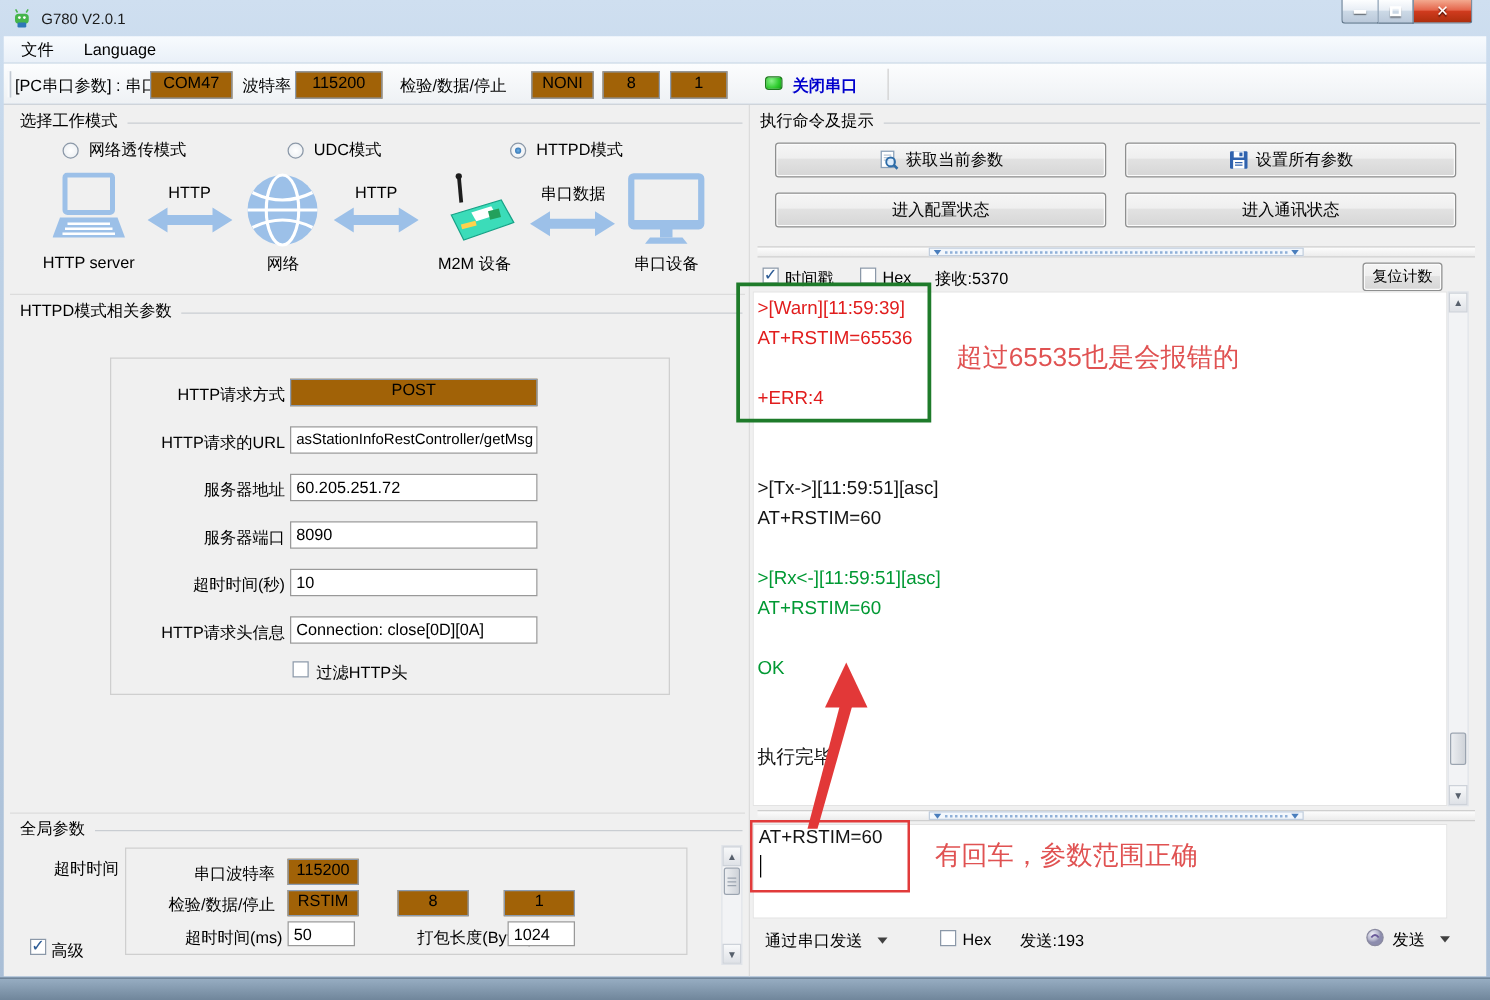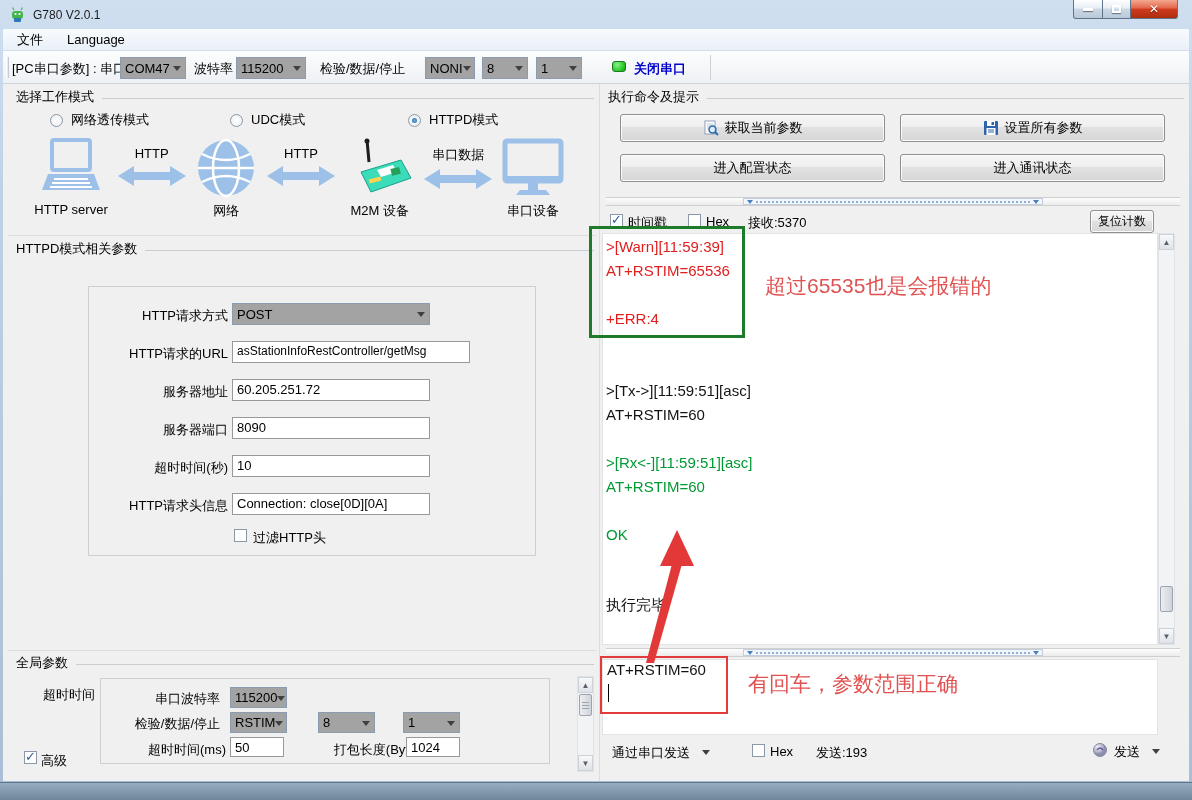--- a/index.html
+++ b/index.html
@@ -38,23 +38,23 @@
     background:linear-gradient(#fcfdfe,#eef1f4); border-bottom:1px solid #cfd4da; }
   .tgrip { left:6px; top:57px; width:3px; height:21px;
     border-left:1px solid #ffffff; border-right:1px solid #c2c9d2; background:#e4e9ef; }
   .content-bg { top:84px; left:3px; width:1186px; height:697px; background:#f0f0f0; }
   .vdivider { top:84px; left:599px; width:1px; height:697px; background:#dcdcdc; }
   .bottom-frame { top:782px; left:0; width:1192px; height:18px;
     border-top:1px solid #5f7488; background:linear-gradient(#97adc2,#70869b); }
 
   
   .lbl { position:absolute; font-size:13px; white-space:nowrap; }
-  .combo { position:absolute; height:22px; background:#a3a3a3; border:1px solid #8b9bb0;
+  .combo { position:absolute; height:22px; background:#a16207; border:1px solid #8b9bb0;
     display:flex; align-items:center; padding:0 4px; font-size:13px;
-    white-space:nowrap; overflow:hidden; }
+    white-space:nowrap; overflow:hidden;flex-direction:column; }
   .combo .arr { margin-left:auto; flex:none; width:0; height:0;
     border:4px solid transparent; border-top:5px solid #404040; margin-top:5px; }
   .tinput { position:absolute; background:#fff; border:1px solid #999;
     font-size:13px; padding:2px 4px; white-space:nowrap; overflow:hidden; }
   .hdr { position:absolute; display:flex; align-items:center; font-size:13px; }
   .hdr .ln { flex:1; height:1px; background:#c9cdd2; margin-left:8px; margin-top:3px; }
   .hline { position:absolute; height:1px; background:#dcdcdc; }
   .gbox { position:absolute; border:1px solid #cfcfcf; }
   .btn7 { position:absolute; display:flex; align-items:center; justify-content:center; gap:6px;
     font-size:13px; border:1px solid #8e8f8f; border-radius:3px;
@@ -263,21 +263,21 @@
 </div>
 <div class="gbox" style="left:88px;top:286px;width:448px;height:270px;"></div>
 
 <div class="flabel" style="left:92px;top:307px;">HTTP请求方式</div>
 <div class="combo" style="left:232px;top:303px;width:198px;">
   <span>POST</span>
     <span class="arr"></span>
 </div>
 
 <div class="flabel" style="left:92px;top:345px;">HTTP请求的URL</div>
-<div class="tinput" style="left:232px;top:341px;width:238px;height:22px;font-size:12px;">asStationInfoRestController/getMsg</div>
+<div class="tinput" style="left:232px;top:341px;width:198px;height:22px;font-size:12px;">asStationInfoRestController/getMsg</div>
 
 <div class="flabel" style="left:92px;top:383px;">服务器地址</div>
 <div class="tinput" style="left:232px;top:379px;width:198px;height:22px;">60.205.251.72</div>
 
 <div class="flabel" style="left:92px;top:421px;">服务器端口</div>
 <div class="tinput" style="left:232px;top:417px;width:198px;height:22px;">8090</div>
 
 <div class="flabel" style="left:92px;top:459px;">超时时间(秒)</div>
 <div class="tinput" style="left:232px;top:455px;width:198px;height:22px;">10</div>
 

